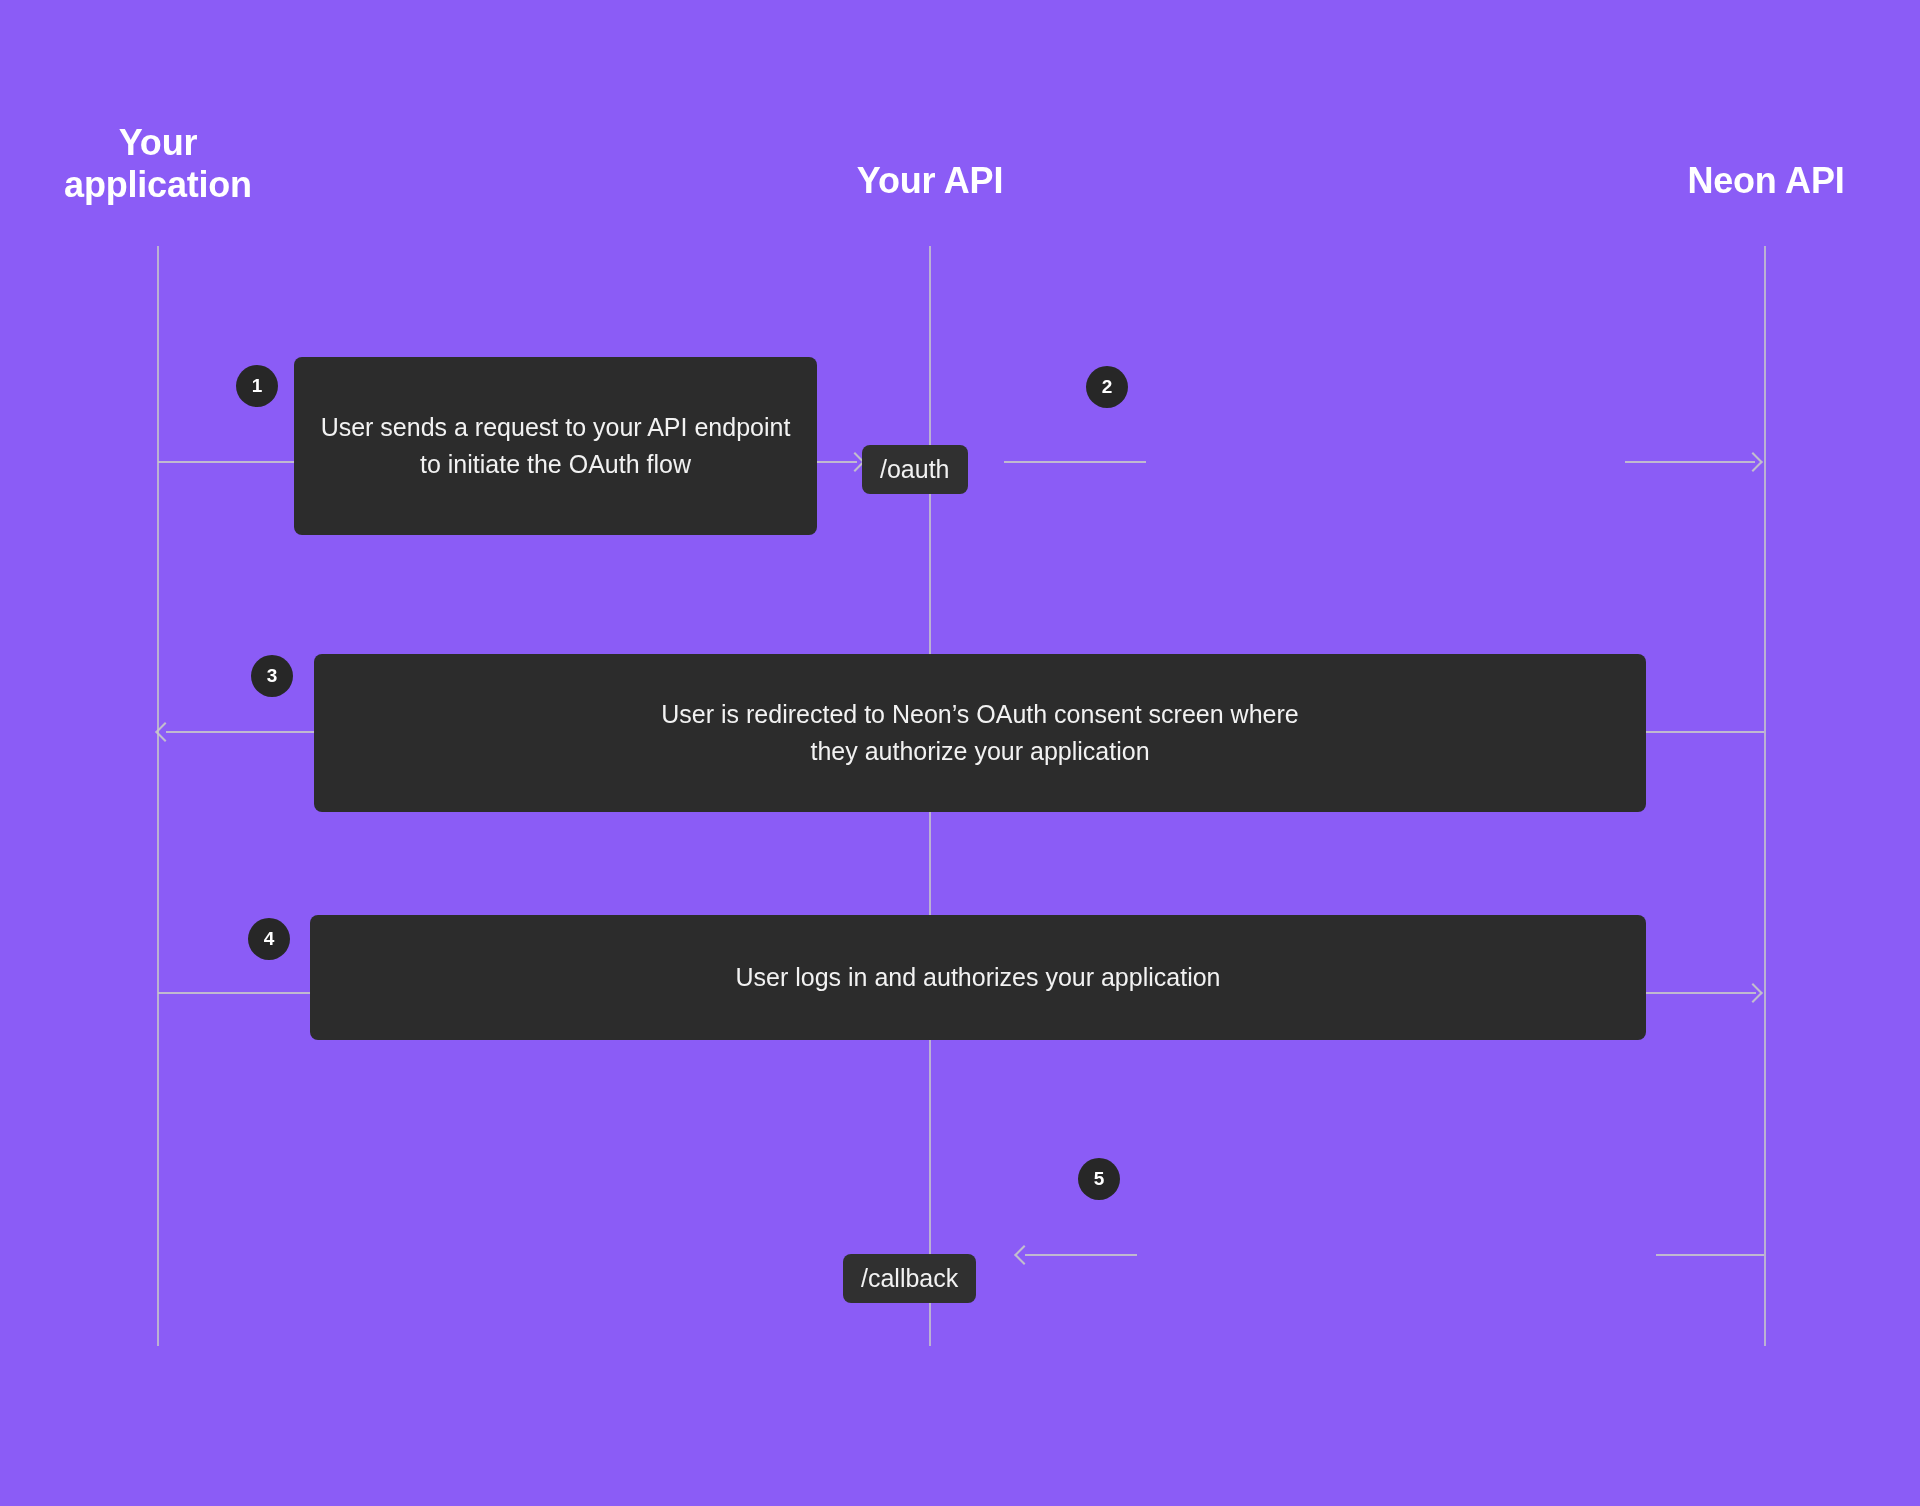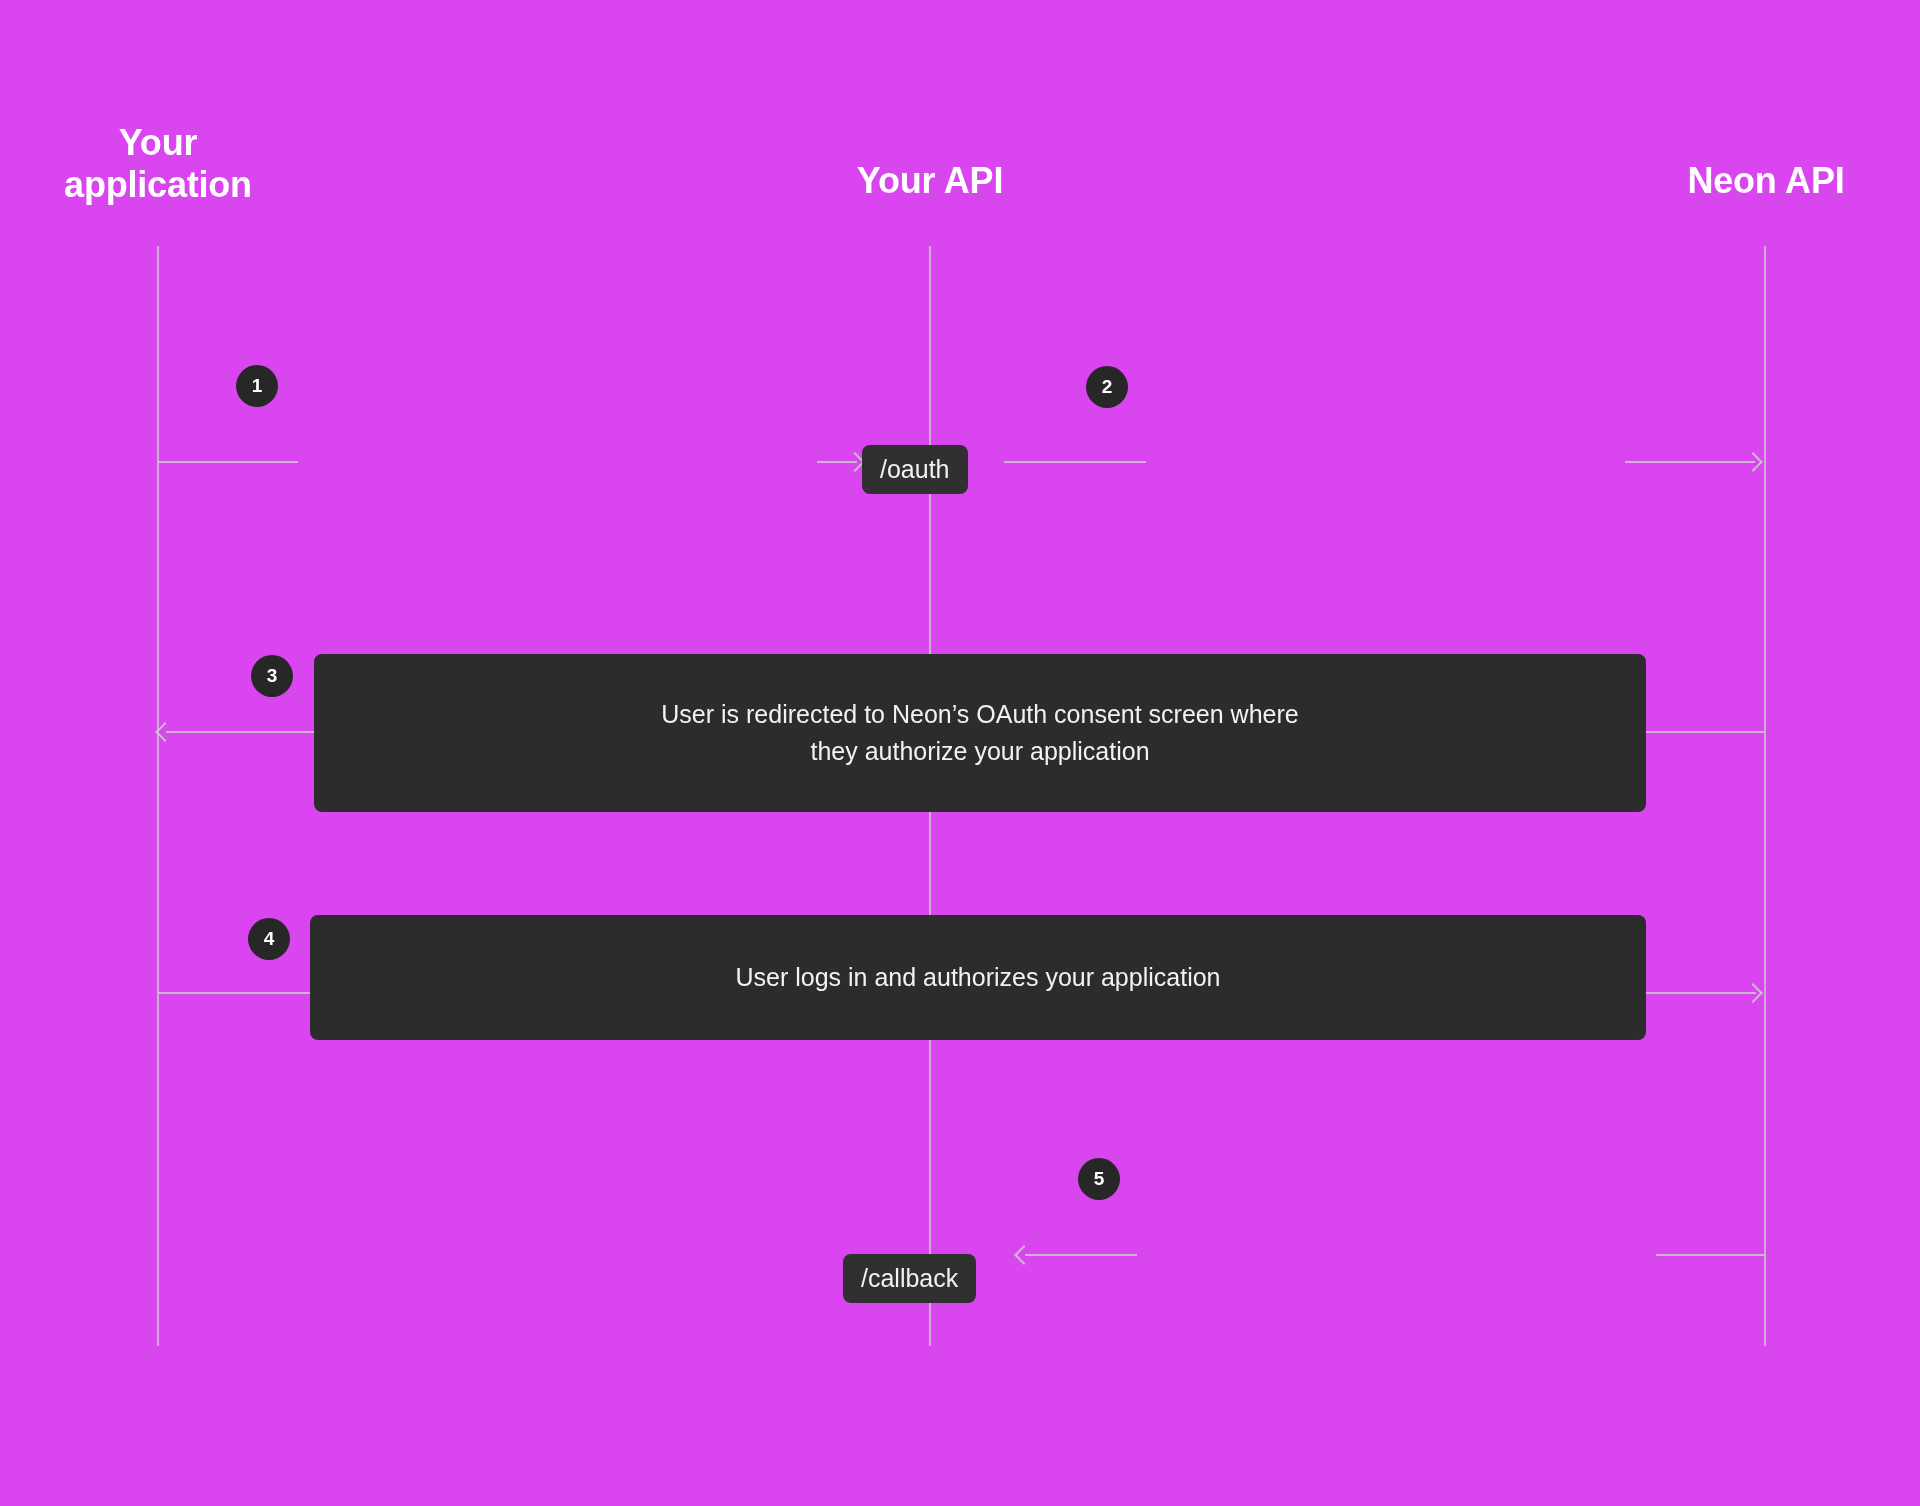--- a/index.html
+++ b/index.html
@@ -9,21 +9,21 @@
     height: 1506px;
     background: #141414;
     font-family: "Liberation Sans", sans-serif;
     overflow: hidden;
   }
 
   #diagram {
     position: relative;
     width: 1920px;
     height: 1506px;
-    background: #d946ef;
+    background: #8b5cf6;
   }
 
   
   .lane-title {
     position: absolute;
     color: #ffffff;
     font-size: 36px;
     font-weight: 700;
     line-height: 1.18;
     text-align: center;
@@ -142,20 +142,23 @@
 
   <div class="lifeline app"></div>
   <div class="lifeline api"></div>
   <div class="lifeline neon"></div>
 
   <div class="conn" style="left:158px; top:461px; width:140px;"></div>
   <div class="conn" style="left:817px; top:461px; width:40px;"></div>
   <div class="arrow-head right" style="left:848px; top:455px;"></div>
 
   <div class="badge badge1">1</div>
+  <div class="msg-box box1">
+    <div class="msg-text">User sends a request to your API endpoint to initiate the OAuth flow</div>
+  </div>
 
   <div class="pill pill-oauth">/oauth</div>
 
   <div class="conn" style="left:1004px; top:461px; width:142px;"></div>
   <div class="conn" style="left:1625px; top:461px; width:130px;"></div>
   <div class="arrow-head right" style="left:1746px; top:455px;"></div>
 
   <div class="badge badge2">2</div>
 
   <div class="conn" style="left:166px; top:731px; width:150px;"></div>

